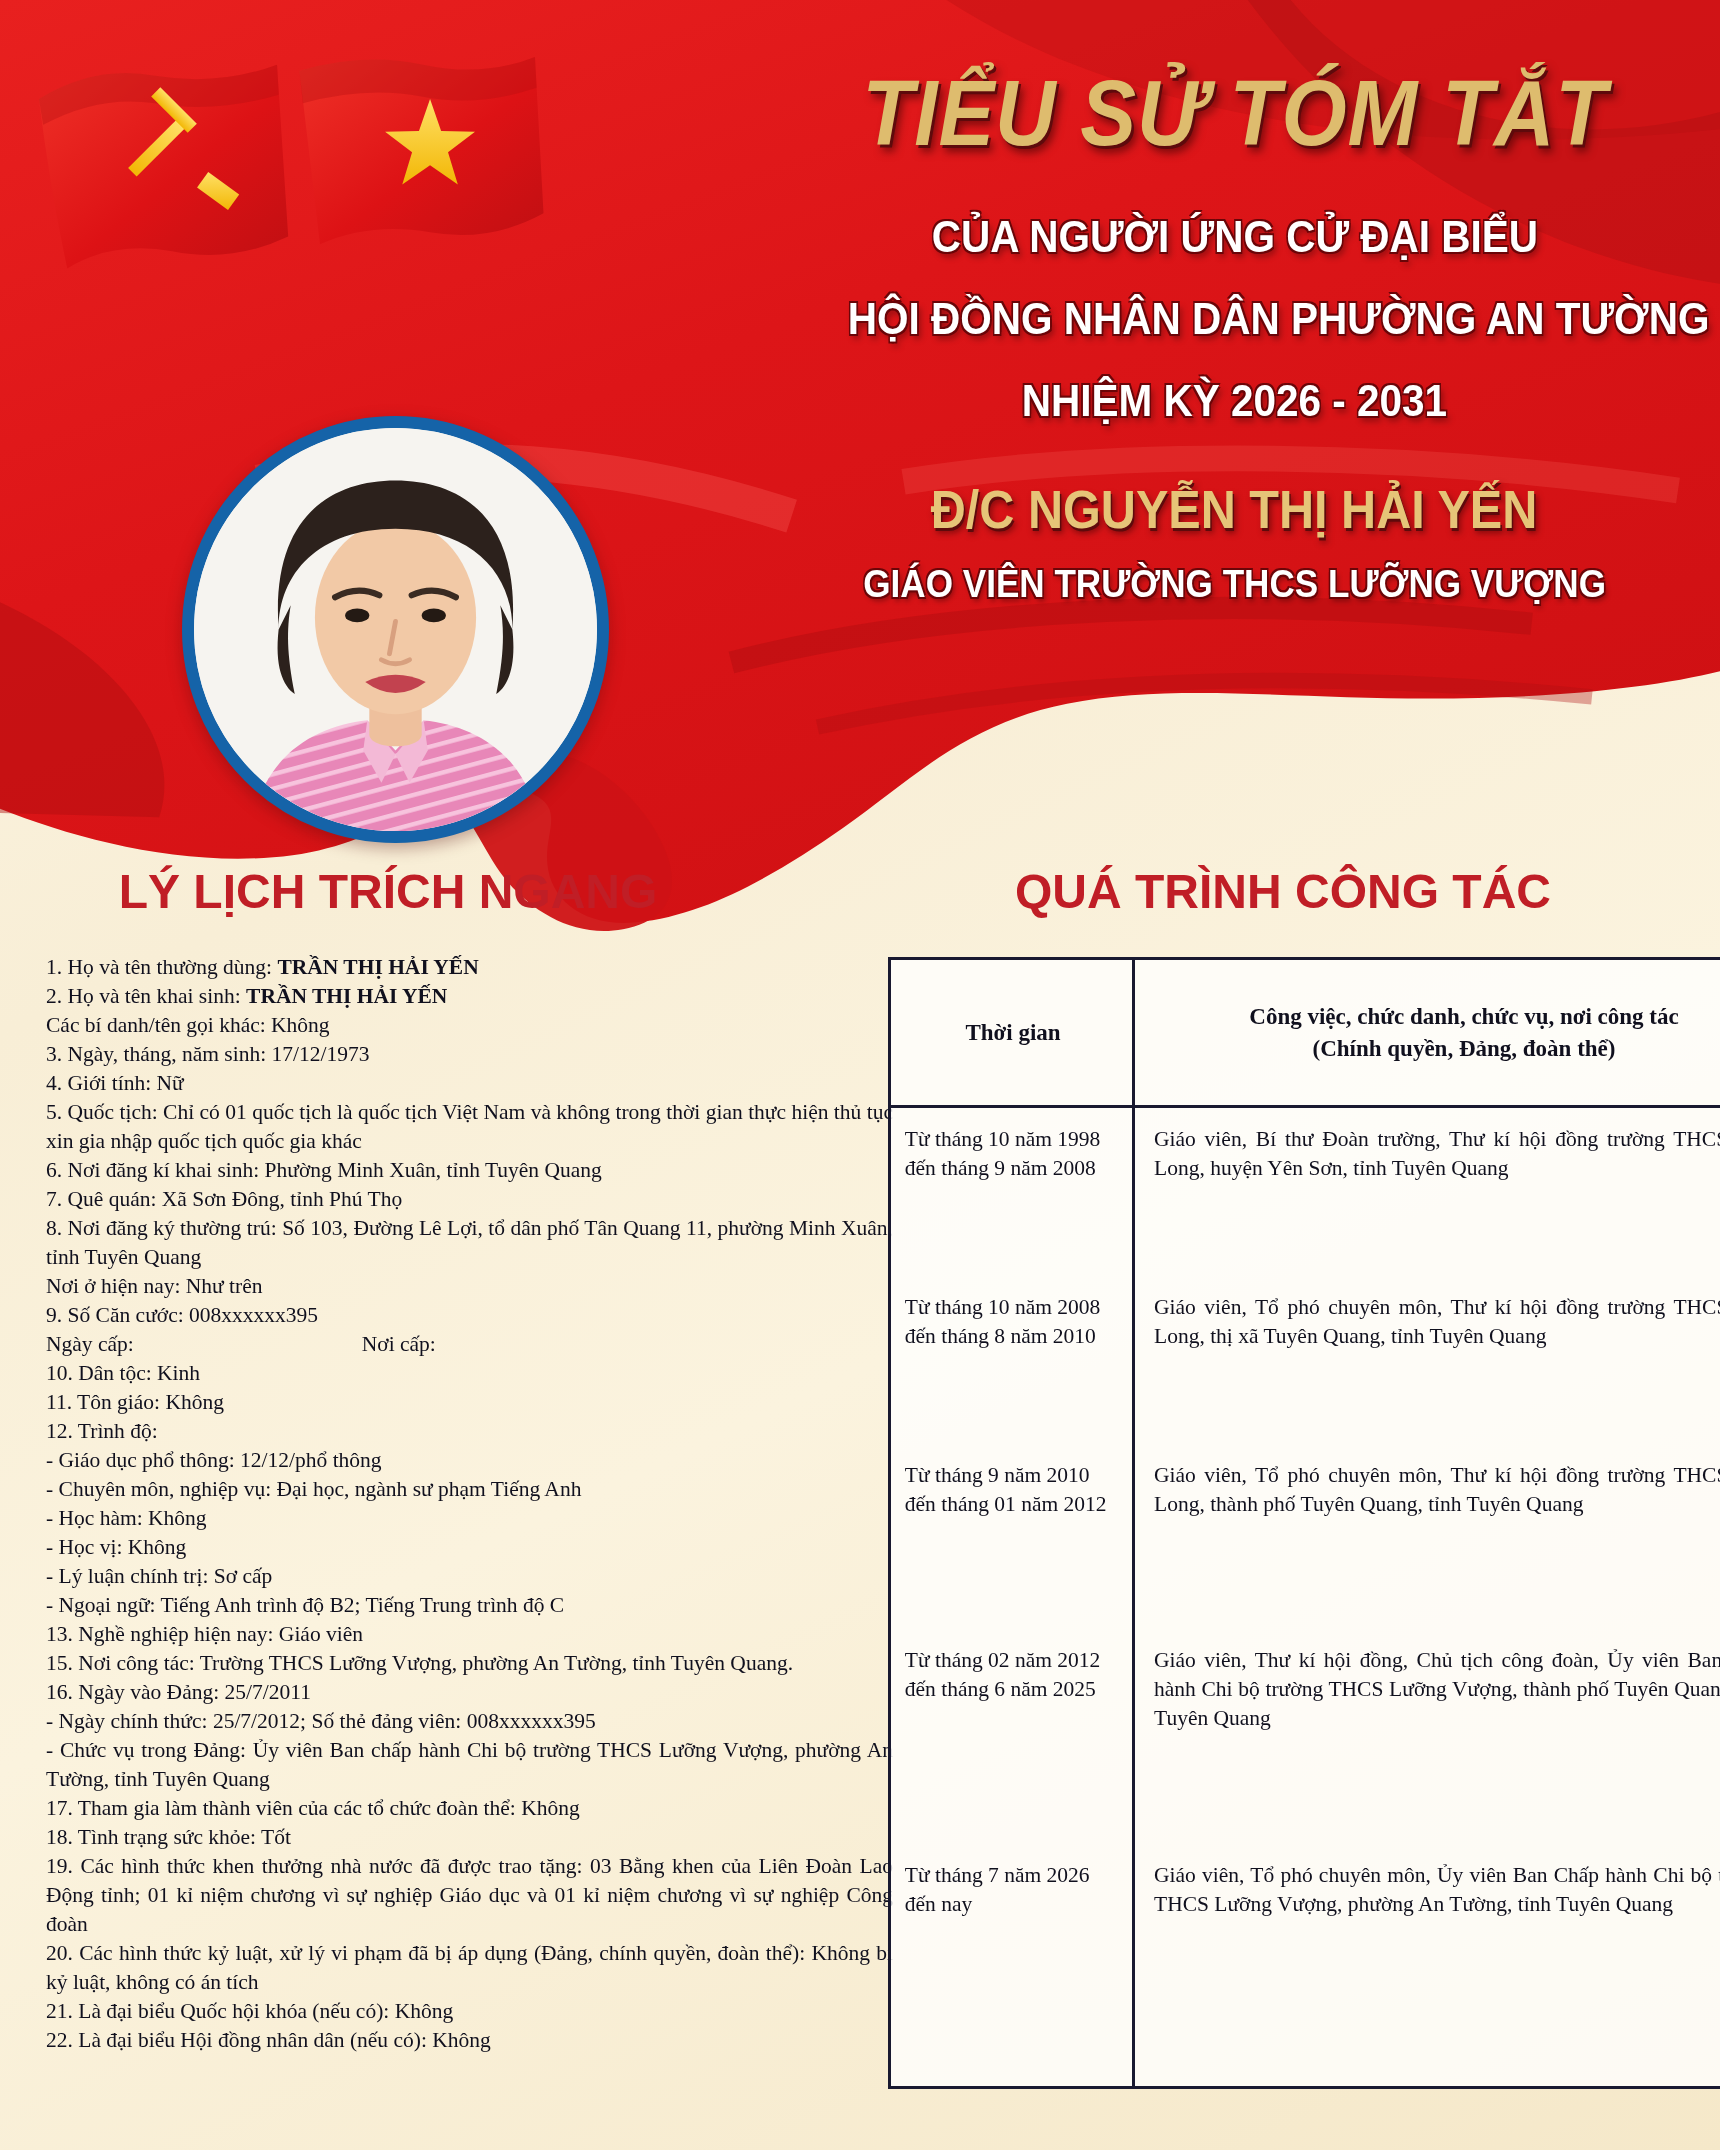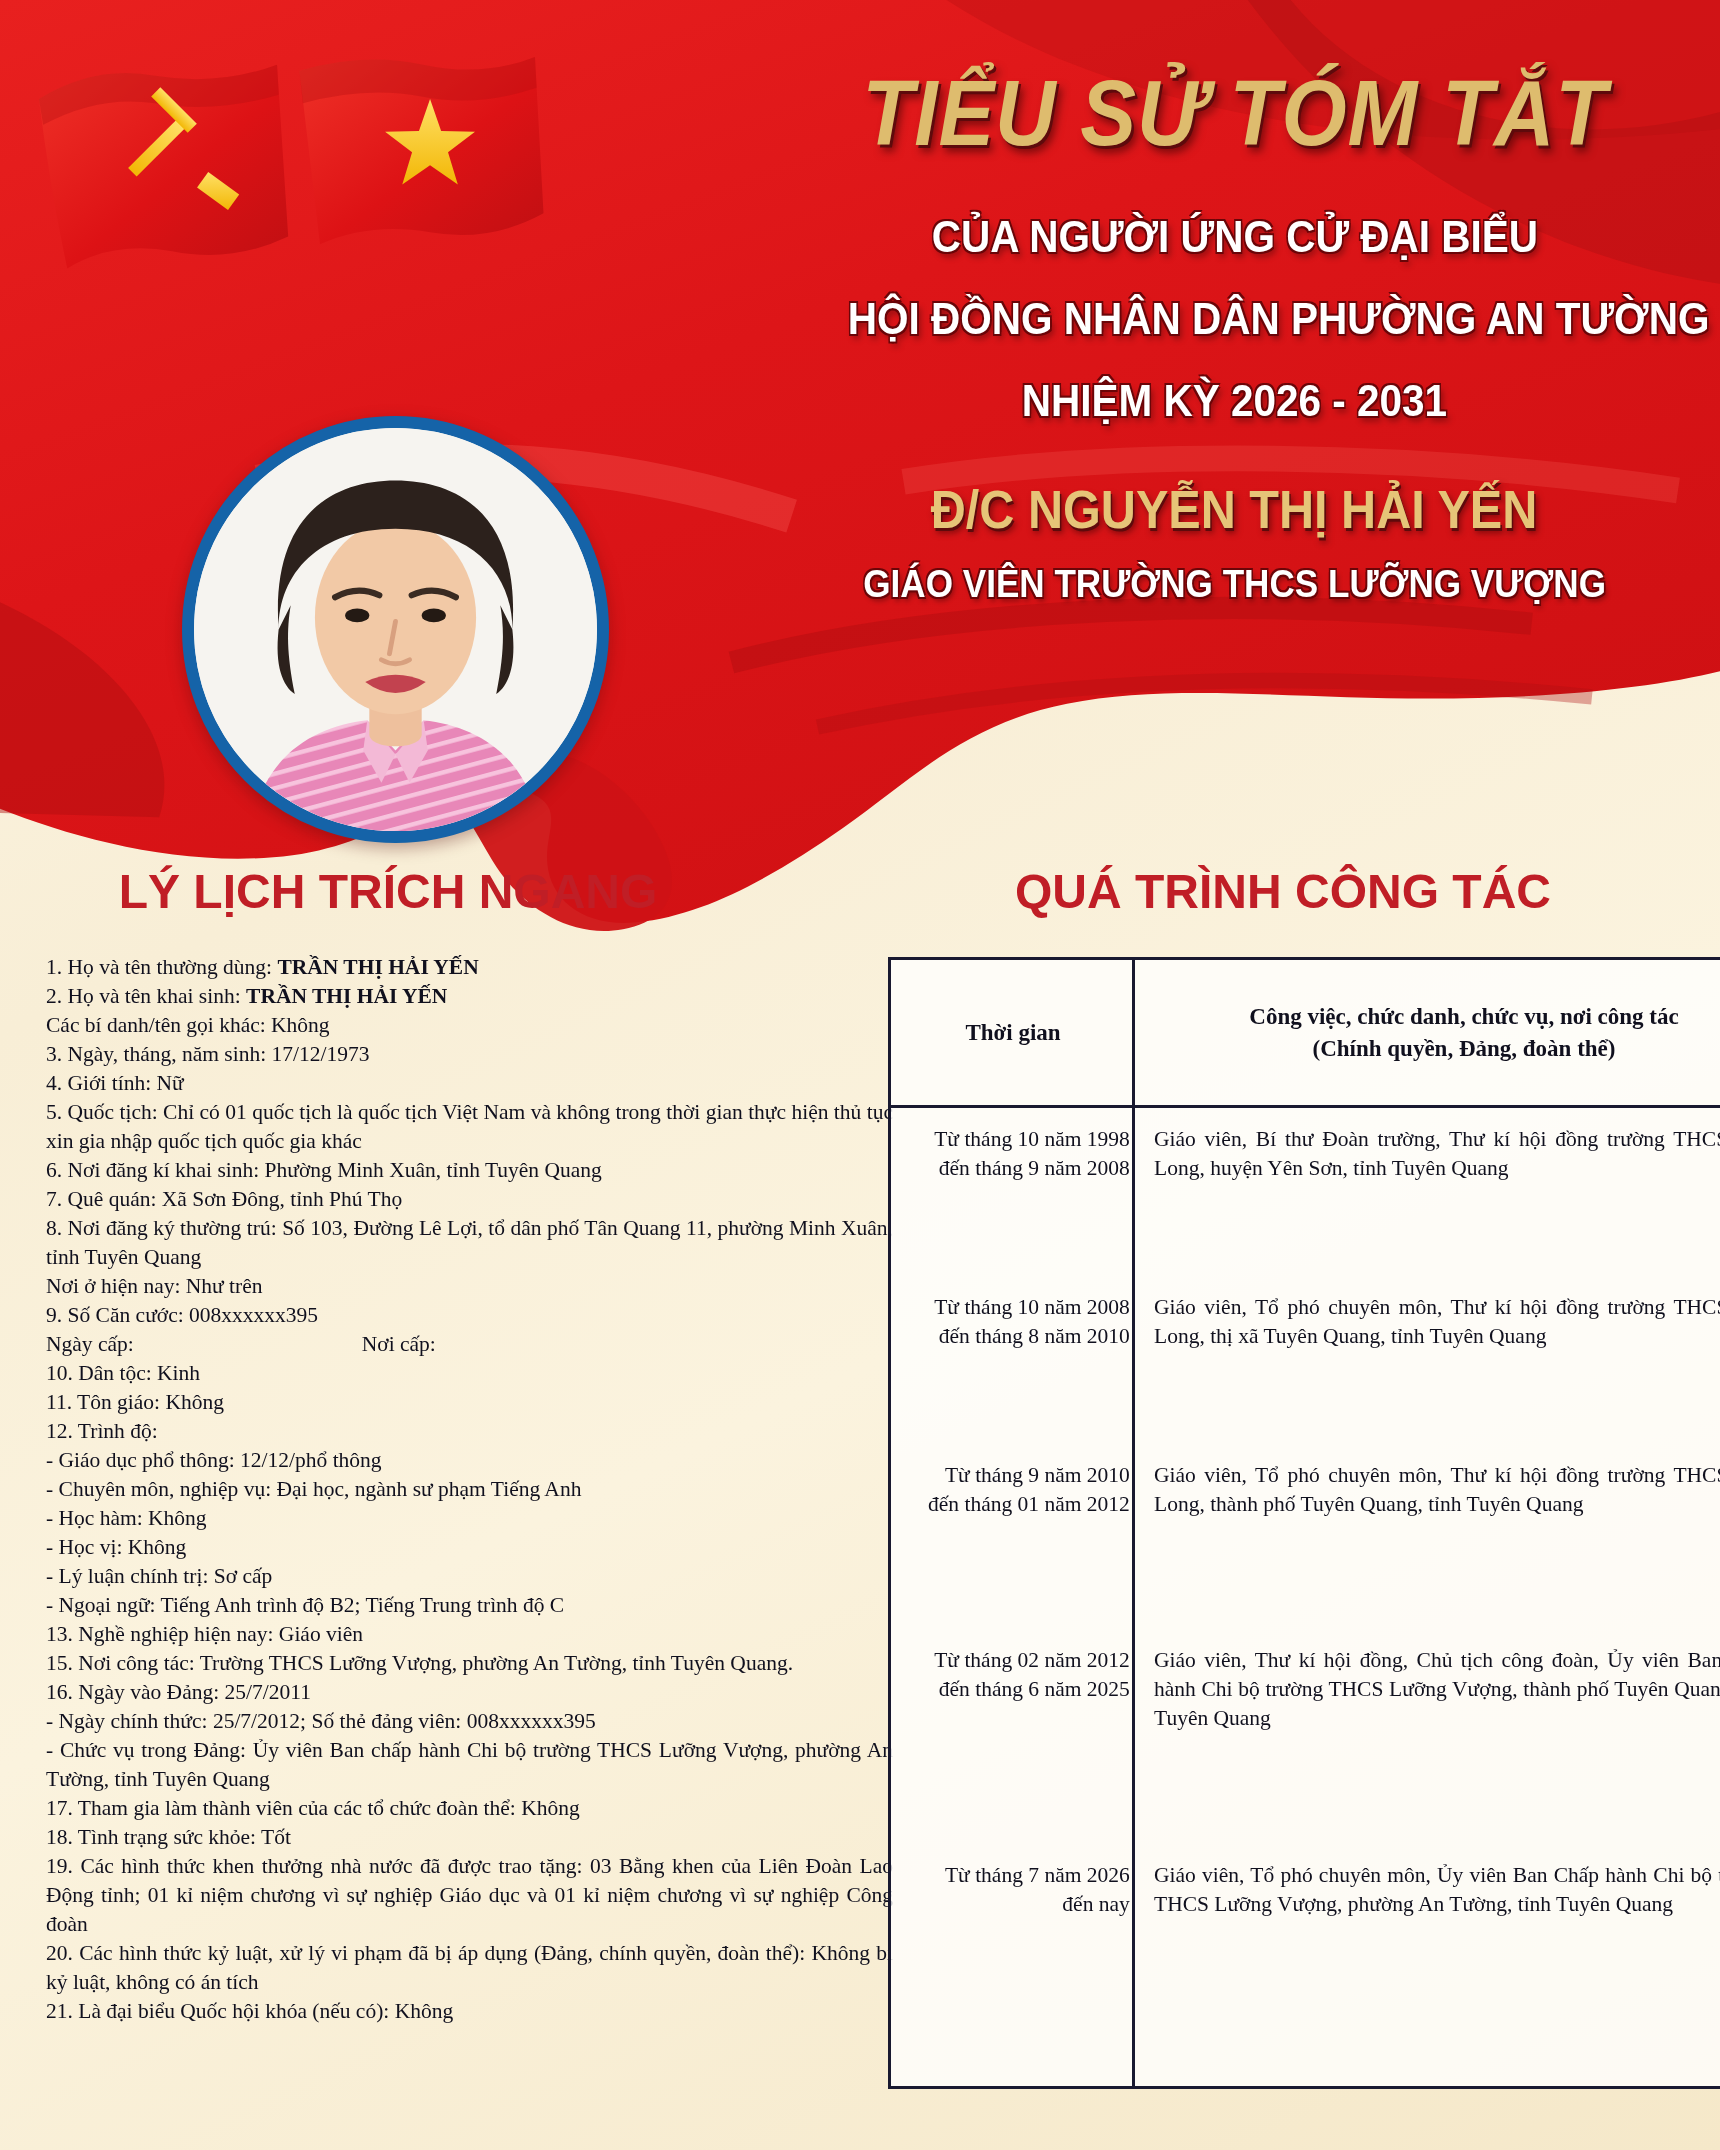--- a/index.html
+++ b/index.html
@@ -48,21 +48,21 @@
   .thead{display:grid;grid-template-columns:244px 1fr;border-bottom:3.4px solid #191930;height:145px;}
   .thead .hc{display:flex;flex-direction:column;align-items:center;justify-content:center;
              font-weight:bold;font-size:23px;color:#10101e;text-align:center;line-height:1.35;padding:0 22.4px;}
   .tbody{padding-top:13.8px;}
   .trow{display:grid;grid-template-columns:244px 1fr;}
   .trow:nth-child(1){min-height:168px;}
   .trow:nth-child(2){min-height:168px;}
   .trow:nth-child(3){min-height:185px;}
   .trow:nth-child(4){min-height:215px;}
   .tcell{font-size:21.5px;color:#10101e;line-height:29px;}
-  .tcell.time{padding:3.4px 5.2px 0 13.8px;text-align:right;}
+  .tcell.time{padding:3.4px 5.2px 0 13.8px;}
   .tcell.desc{padding:3.4px 17px 0 19px;text-align:justify;}
 </style>
 </head>
 <body>
 
 <div class="poster">
 
   <svg class="wave-svg" width="1721" height="998" viewBox="0 0 2000 1160" preserveAspectRatio="none">
     <defs>
       <linearGradient id="redGrad" x1="0" y1="0" x2="0.7" y2="1">
@@ -205,20 +205,21 @@
       <div class="pline"><span>13. Nghề nghiệp hiện nay: Giáo viên</span></div>
       <div class="pline"><span>15. Nơi công tác: Trường THCS Lưỡng Vượng, phường An Tường, tỉnh Tuyên Quang.</span></div>
       <div class="pline"><span>16. Ngày vào Đảng: 25/7/2011</span></div>
       <div class="pline"><span>- Ngày chính thức: 25/7/2012; Số thẻ đảng viên: 008xxxxxx395</span></div>
       <div class="pline"><span>- Chức vụ trong Đảng: Ủy viên Ban chấp hành Chi bộ trường THCS Lưỡng Vượng, phường An Tường, tỉnh Tuyên Quang</span></div>
       <div class="pline"><span>17. Tham gia làm thành viên của các tổ chức đoàn thể: Không</span></div>
       <div class="pline"><span>18. Tình trạng sức khỏe: Tốt</span></div>
       <div class="pline"><span>19. Các hình thức khen thưởng nhà nước đã được trao tặng: 03 Bằng khen của Liên Đoàn Lao Động tỉnh; 01 kỉ niệm chương vì sự nghiệp Giáo dục và 01 kỉ niệm chương vì sự nghiệp Công đoàn</span></div>
       <div class="pline"><span>20. Các hình thức kỷ luật, xử lý vi phạm đã bị áp dụng (Đảng, chính quyền, đoàn thể): Không bị kỷ luật, không có án tích</span></div>
       <div class="pline"><span>21. Là đại biểu Quốc hội khóa (nếu có): Không</span></div>
+      <div class="pline"><span>22. Là đại biểu Hội đồng nhân dân (nếu có): Không</span></div>
     </div>
 
   <div class="career-table">
     <div class="career-divider"></div>
     <div class="thead">
       <div class="hc">
         <span>Thời gian</span>
       </div>
       <div class="hc">
         <span>Công việc, chức danh, chức vụ, nơi công tác</span>

